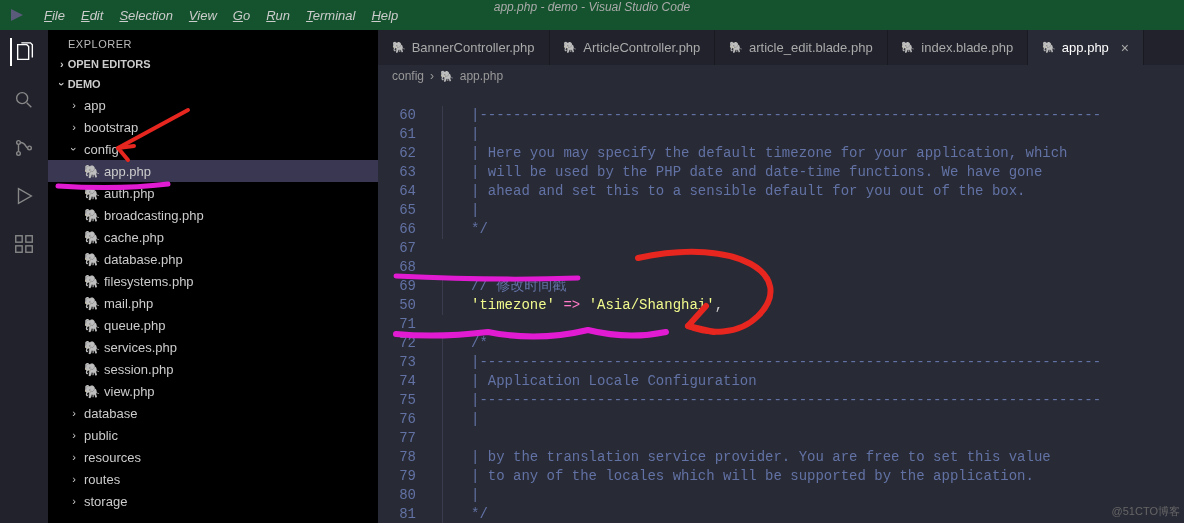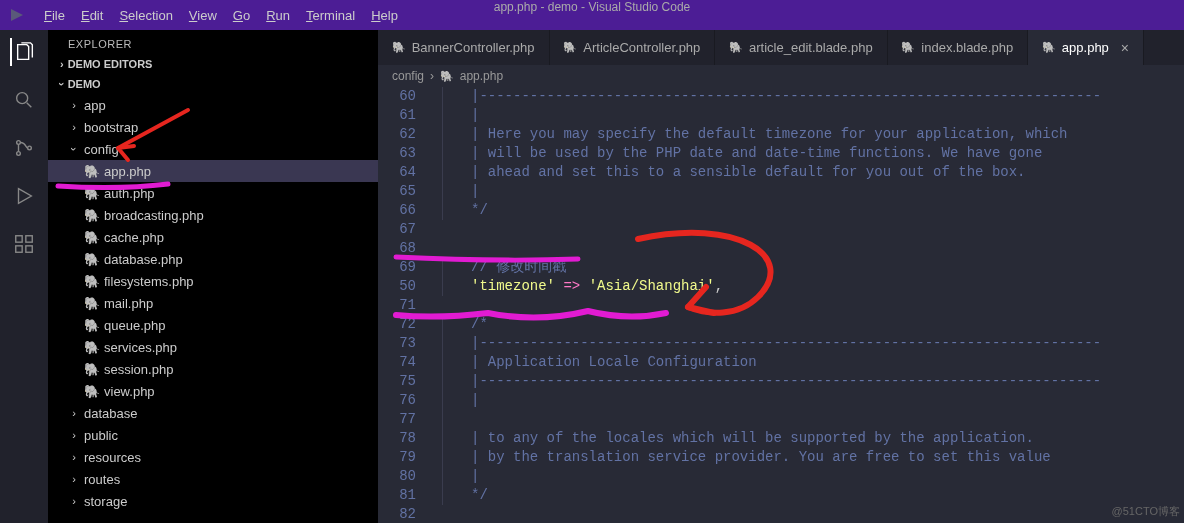--- a/index.html
+++ b/index.html
@@ -1,17 +1,17 @@
 <!DOCTYPE html>
 <html><head>
 <meta charset="utf-8">
 <style>
   * { margin:0; padding:0; box-sizing:border-box; }
   body { font-family:"Segoe UI",Arial,sans-serif; font-size:13px; background:#1e1e2e; color:#ccc; width:1184px; height:523px; overflow:hidden; position:relative; }
-  .menubar { height:30px; background:#4c1d95; display:flex; align-items:center; padding:0 8px; gap:2px; }
+  .menubar { height:30px; background:#14532d; display:flex; align-items:center; padding:0 8px; gap:2px;font-style:italic; }
   .menubar .logo { width:18px; height:18px; margin-right:8px; display:flex; align-items:center; justify-content:center; }
   .menubar .m-item { padding:4px 8px; cursor:pointer; color:#ccc; }
   .menubar .m-item u { text-decoration:underline; }
   .title-center { position:absolute; left:50%; top:0; transform:translateX(-50%); color:#aaa; font-size:12px; }
   .main { display:flex; height:493px; }
   .activitybar { width:48px; background:#21222c; display:flex; flex-direction:column; align-items:center; padding-top:8px; gap:20px; }
   .activitybar .act-icon { width:28px; height:28px; display:flex; align-items:center; justify-content:center; color:#888; cursor:pointer; }
   .activitybar .act-icon.active { color:#fff; border-left:2px solid #fff; }
   .sidebar { width:330px; background:#000000; color:#ccc; display:flex; flex-direction:column; }
   .sidebar .sb-header { padding:8px 12px 4px 20px; font-size:11px; letter-spacing:0.5px; color:#bbb; }
@@ -22,21 +22,21 @@
   .tree-row .chev { width:12px; text-align:center; color:#ccc; font-size:11px; }
   .tree-row .icon { width:16px; height:16px; display:flex; align-items:center; justify-content:center; font-size:13px; }
   .php-icon { color:#8892bf; font-weight:bold; font-size:11px; }
   .folder-lbl { color:#ccc; }
   .editor-area { flex:1; display:flex; flex-direction:column; background:#282a36; position:relative; min-width:0; }
   .tabs { height:35px; background:#21222c; display:flex; align-items:stretch; overflow:hidden; }
   .tab { display:flex; align-items:center; gap:6px; padding:0 14px; color:#aaa; background:#21222c; font-size:13px; cursor:pointer; border-right:1px solid #191a21; white-space:nowrap; }
   .tab.active { background:#282a36; color:#fff; }
   .tab .close { margin-left:6px; color:#aaa; font-size:14px; }
   .breadcrumb { height:22px; display:flex; align-items:center; padding-left:14px; font-size:12px; color:#999; gap:6px; background:#282a36; }
-  .code { flex:1; display:flex; font-family:Consolas,"Courier New",monospace; font-size:14px; line-height:19px; position:relative; overflow:hidden; }
+  .code { flex:1; display:flex; font-family:Consolas,"Courier New",monospace; font-size:14px; line-height:19px; position:relative; overflow:hidden;margin-top:19px; }
   .gutter { width:56px; text-align:right; color:#6272a4; padding-right:18px; user-select:none; }
   .gutter .ln { height:19px; }
   .code-lines { flex:1; position:relative; padding-left:8px; }
   .code-lines .cl { height:19px; white-space:pre; }
   .indent-guide { border-left:1px solid #3a3c4e; display:inline-block; height:19px; vertical-align:top; margin-right:28px; }
   .c-comment { color:#6272a4; }
   .c-string  { color:#f1fa8c; }
   .c-op      { color:#ff79c6; }
   .watermark { position:absolute; right:4px; bottom:4px; font-size:11px; color:#666; }
   
@@ -99,21 +99,21 @@
           <rect x="3" y="14" width="7" height="7"></rect>
           <rect x="14" y="14" width="7" height="7"></rect>
         </svg>
     </div>
   </div>
 
   <div class="sidebar">
     <div class="sb-header">EXPLORER</div>
     <div class="sb-section">
       <span class="chev">›</span>
-      <span>DEMO EDITORS</span>
+      <span>OPEN EDITORS</span>
     </div>
     <div class="sb-section">
       <span class="chev" style="transform:rotate(90deg);display:inline-block;">›</span>
       <span>DEMO</span>
     </div>
     <div class="tree" id="tree">
         <div class="tree-row" style="padding-left: 20px;">
           <span class="chev">›</span>
           <span class="folder-lbl">app</span>
         </div>
@@ -260,22 +260,22 @@
           <div class="cl"></div>
           <div class="cl"><span class="indent-guide"></span><span class="c-comment">// 修改时间戳</span></div>
           <div class="cl"><span class="indent-guide"></span><span class="c-string">'timezone'</span><span> </span><span class="c-op">=&gt;</span><span> </span><span class="c-string">'Asia/Shanghai'</span><span>,</span></div>
           <div class="cl"></div>
           <div class="cl"><span class="indent-guide"></span><span class="c-comment">/*</span></div>
           <div class="cl"><span class="indent-guide"></span><span class="c-comment">|--------------------------------------------------------------------------</span></div>
           <div class="cl"><span class="indent-guide"></span><span class="c-comment">| Application Locale Configuration</span></div>
           <div class="cl"><span class="indent-guide"></span><span class="c-comment">|--------------------------------------------------------------------------</span></div>
           <div class="cl"><span class="indent-guide"></span><span class="c-comment">|</span></div>
           <div class="cl"><span class="indent-guide"></span></div>
+          <div class="cl"><span class="indent-guide"></span><span class="c-comment">| by the translation service provider. You are free to set this value</span></div>
           <div class="cl"><span class="indent-guide"></span><span class="c-comment">| to any of the locales which will be supported by the application.</span></div>
-          <div class="cl"><span class="indent-guide"></span><span class="c-comment">| by the translation service provider. You are free to set this value</span></div>
           <div class="cl"><span class="indent-guide"></span><span class="c-comment">|</span></div>
           <div class="cl"><span class="indent-guide"></span><span class="c-comment">*/</span></div>
         </div>
 
       <svg class="annotation" style="left:0;top:0;" width="806" height="440">
 
         <path d="M18 170 Q120 175 200 172" stroke="#e11bd2" stroke-width="5" fill="none" stroke-linecap="round"></path>
 
         <path d="M18 228 Q60 232 110 226 Q160 236 210 224 Q250 234 288 226" stroke="#e11bd2" stroke-width="6" fill="none" stroke-linecap="round"></path>
 

